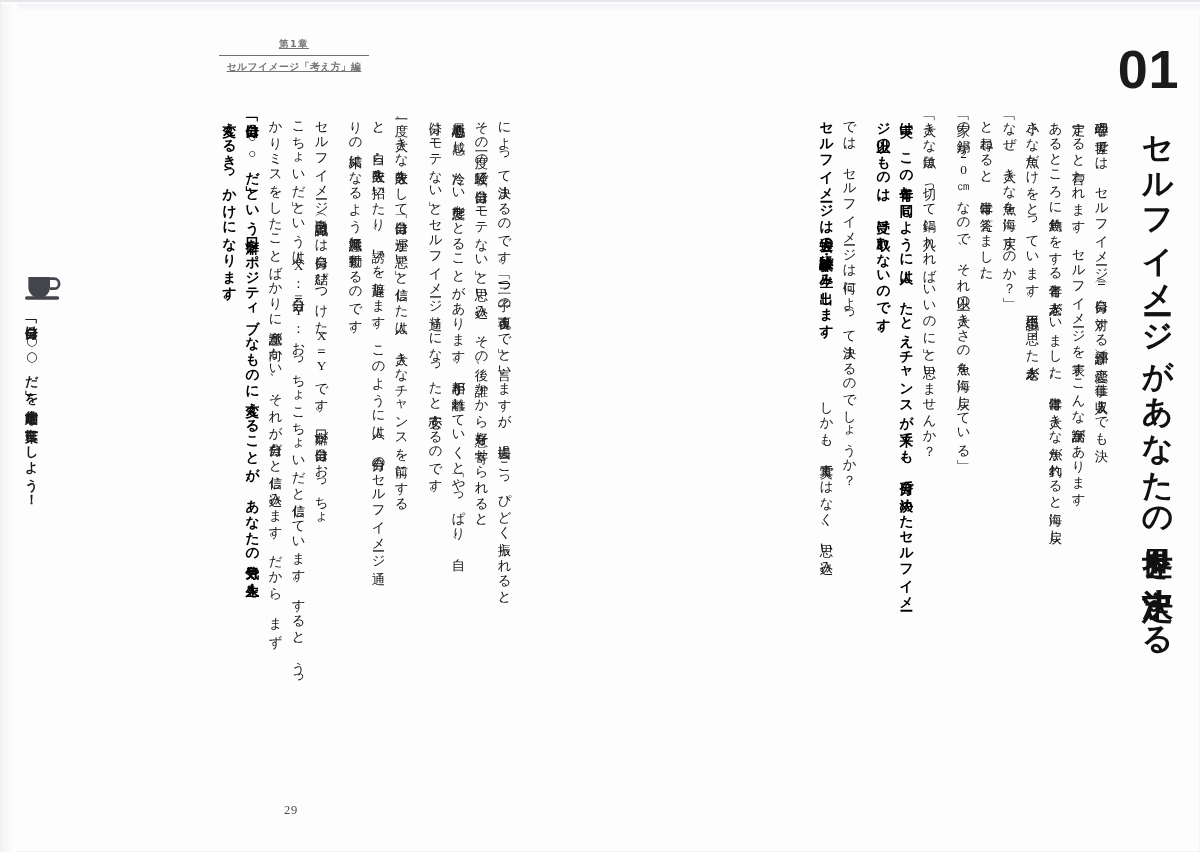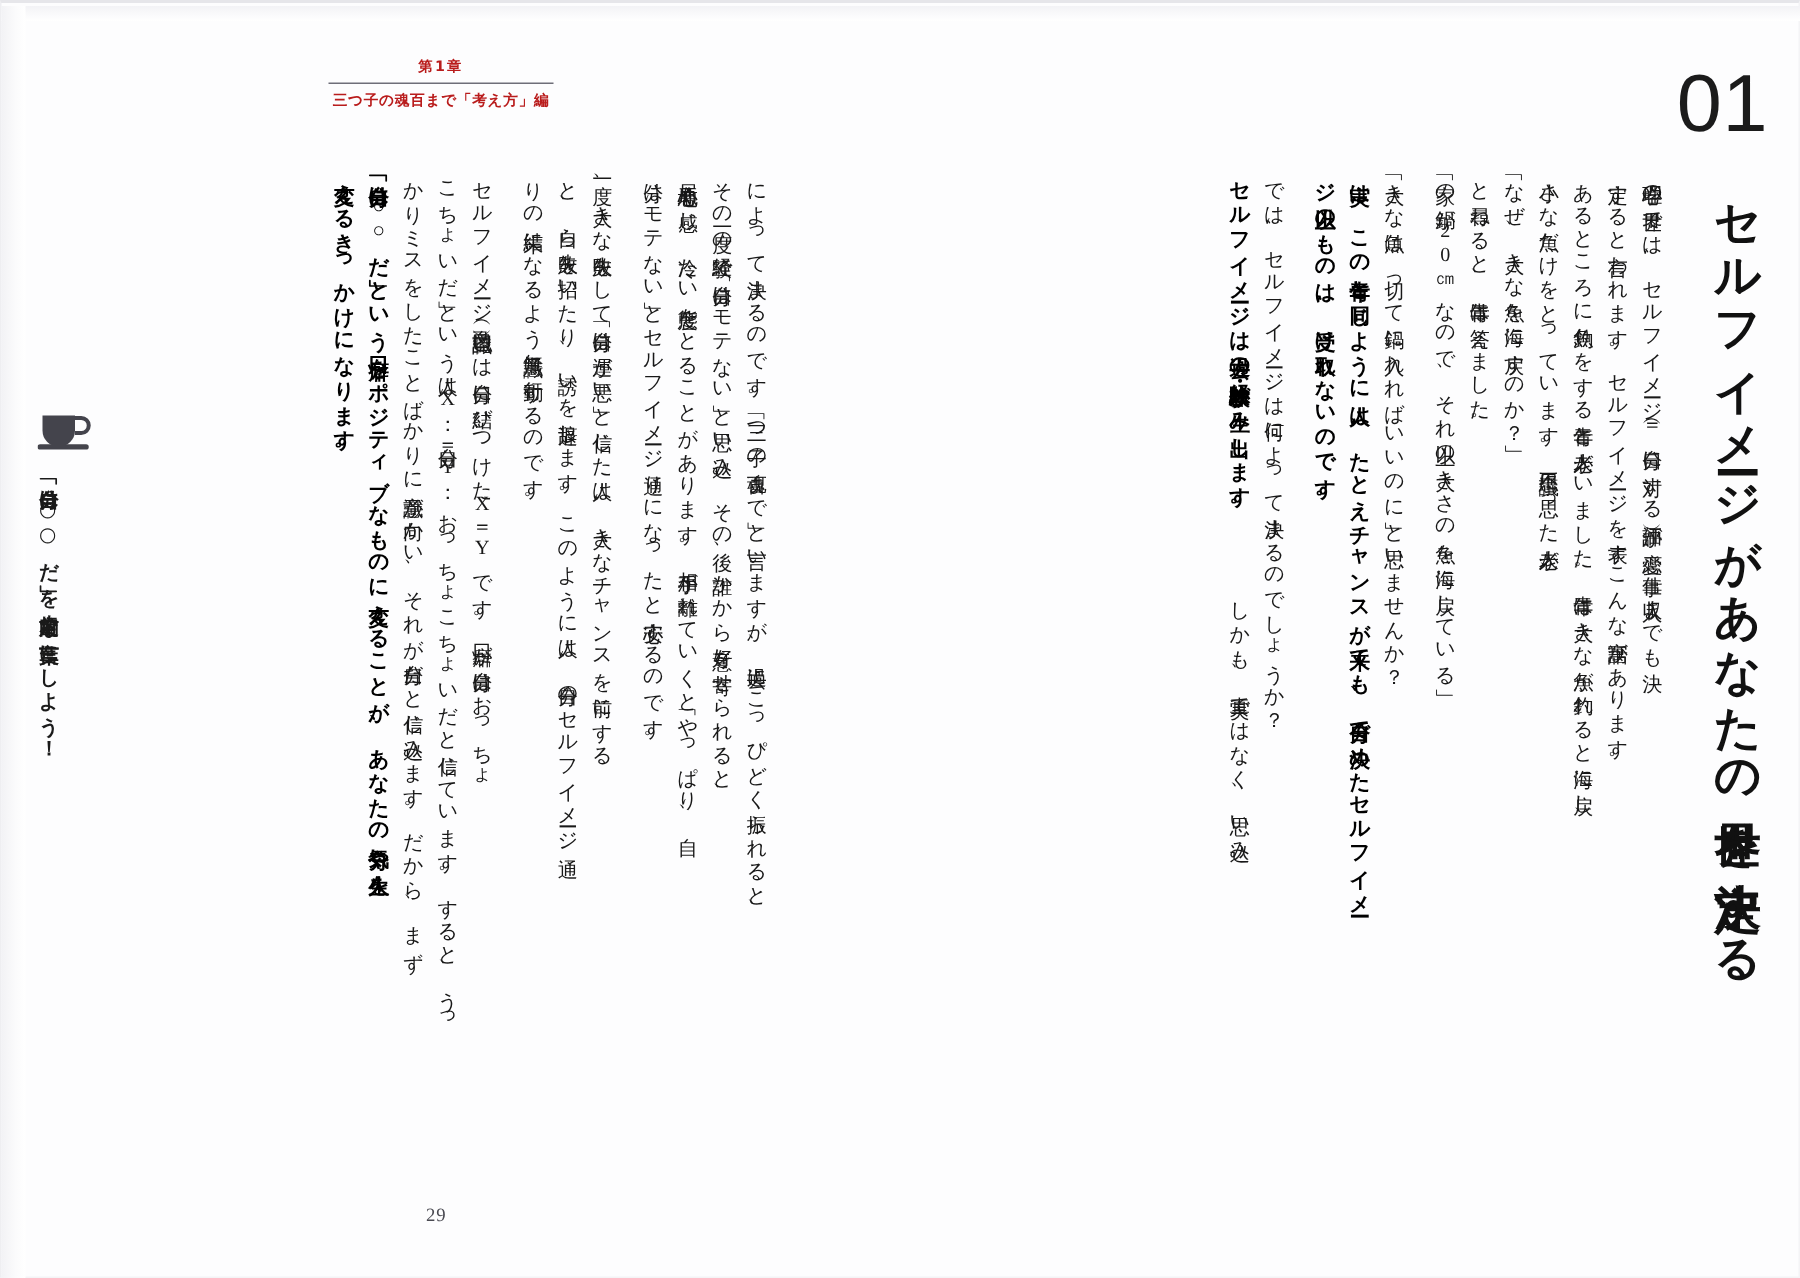--- a/index.html
+++ b/index.html
@@ -75,21 +75,21 @@
     color: #000;
   }
 
   
   #chapter-number {
     position: absolute;
     right: 22px;
     top: 40px;
     font-family: "Liberation Sans", "DejaVu Sans", sans-serif;
     font-size: 54px;
-    font-weight: 400;
+    font-weight: 700;
     letter-spacing: 0.01em;
     color: #1b1b1b;
     line-height: 1;
     text-align: center;
   }
 
   
   #headline {
     position: absolute;
     right: 28px;
@@ -107,21 +107,22 @@
   }
 
   
   #running-head {
     position: absolute;
     left: 218px;
     top: 36px;
     width: 150px;
     text-align: center;
     font-family: "DejaVu Sans", "Liberation Sans", sans-serif;
-    color: #b91c1c;
+    color: #737373;
+    text-decoration: underline;
   }
   #running-head .chap {
     font-size: 9.5px;
     font-weight: bold;
     letter-spacing: 0.16em;
     padding-bottom: 4px;
     display: block;
   }
   #running-head .rule {
     height: 1px;
@@ -199,21 +200,21 @@
     <div class="vcol bold" style="right:368px; top:110px; height:620px;">セルフイメージは過去の経験・体験が生み出します。</div>
     <div class="vcol" style="right:368px; top:390px; height:340px;">しかも、真実ではなく、思い込み</div>
 
   </div>
 
   <div class="page" id="page-left">
 
     <div id="running-head">
       <span class="chap">第1章</span>
       <span class="rule"></span>
-      <span class="sub">三つ子の魂百まで「考え方」編</span>
+      <span class="sub">セルフイメージ「考え方」編</span>
     </div>
 
     <div class="vcol" style="right:90px; top:110px; height:620px;">によって決まるのです。「三つ子の魂百まで」と言いますが、過去にこっぴどく振られると、</div>
     <div class="vcol" style="right:113px; top:110px; height:620px;">その一度の経験で「自分はモテない」と思い込み、その後、誰かから好意を寄せられると、</div>
     <div class="vcol" style="right:136px; top:110px; height:620px;">居心地悪く感じ、冷たい態度をとることがあります。相手が離れていくと「やっぱり、自</div>
     <div class="vcol" style="right:159px; top:110px; height:620px;">分はモテない」とセルフイメージ通りになったと安心するのです。</div>
     <div class="vcol" style="right:193px; top:110px; height:620px;">一度、大きな失敗をして「自分は運が悪い」と信じた人は、大きなチャンスを前にする</div>
     <div class="vcol" style="right:216px; top:110px; height:620px;">と、自ら失敗を招いたり、誘いを辞退します。このように人は、自分のセルフイメージ通</div>
     <div class="vcol" style="right:239px; top:110px; height:620px;">りの結末になるよう無意識に行動するのです。</div>
     <div class="vcol" style="right:273px; top:110px; height:620px;">セルフイメージ（自己認識）とは自分に結びつけたX＝Yです。口癖が「自分はおっちょ</div>

